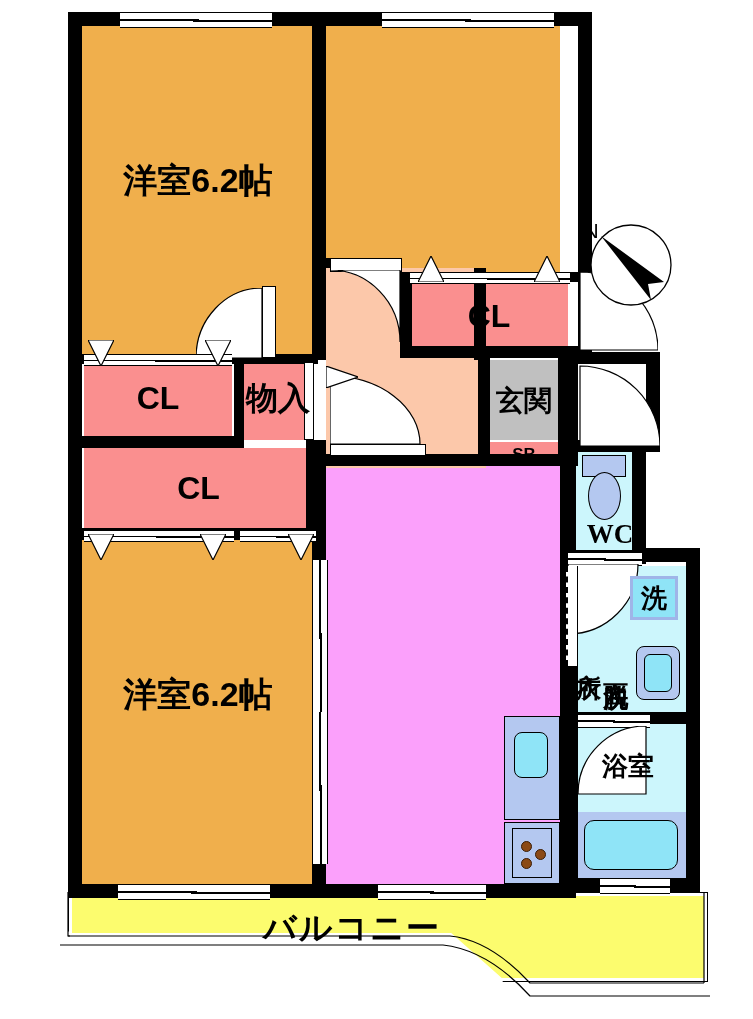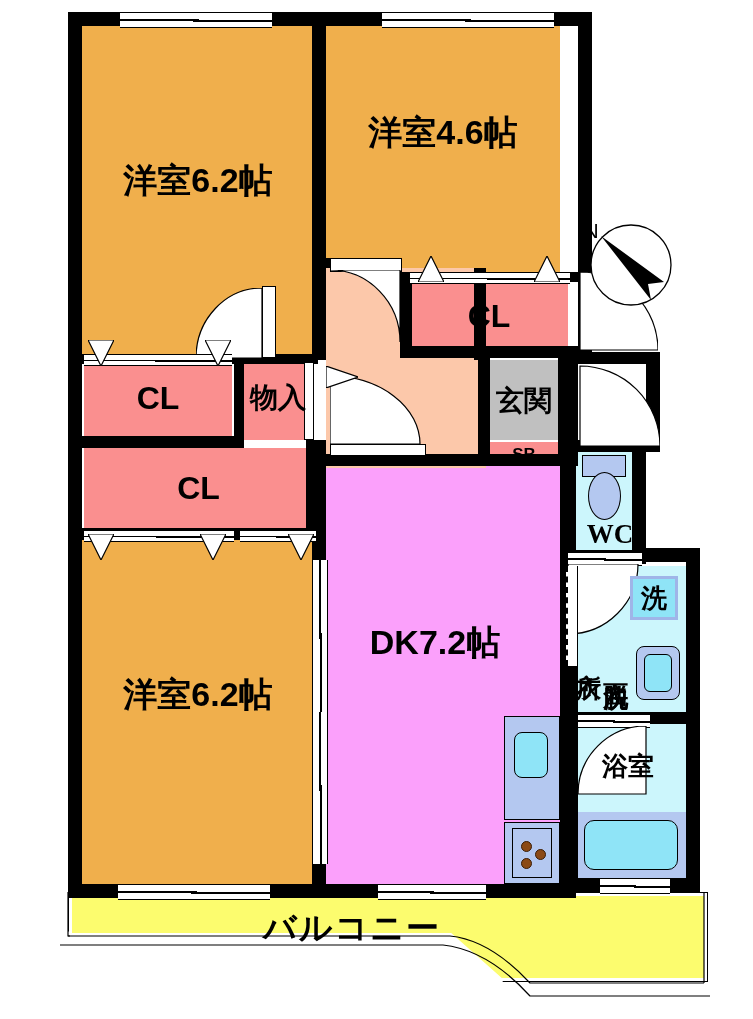--- a/index.html
+++ b/index.html
@@ -207,26 +207,24 @@
   <div class="fixture" style="left:504px;top:716px;width:56px;height:104px;background:#B4C8F0;border:1.2px solid #000;"></div>
   <div class="fixture" style="left:514px;top:732px;width:34px;height:46px;background:#8FE4F7;border-radius:8px;"></div>
 
   <div class="fixture" style="left:504px;top:822px;width:56px;height:62px;background:#B4C8F0;border:1.2px solid #000;"></div>
   <div class="fixture" style="left:512px;top:828px;width:40px;height:50px;background:#B4C8F0;"></div>
   <div class="burner" style="left:521px;top:841px;width:9px;height:9px;"></div>
   <div class="burner" style="left:535px;top:849px;width:9px;height:9px;"></div>
   <div class="burner" style="left:521px;top:858px;width:9px;height:9px;"></div>
 
   <div class="label" style="left:78px;top:158px;width:240px;height:44px;font-size:34px;">洋室6.2帖</div>
-  <div class="label" style="left:326px;top:110px;width:234px;height:44px;font-size:34px;">洋室4.6帖</div>
   <div class="label" style="left:78px;top:672px;width:240px;height:44px;font-size:34px;">洋室6.2帖</div>
-  <div class="label" style="left:330px;top:620px;width:210px;height:44px;font-size:34px;">DK7.2帖</div>
 
   <div class="label" style="left:84px;top:378px;width:148px;height:40px;font-size:32px;">CL</div>
-  <div class="label" style="left:243px;top:378px;width:70px;height:40px;font-size:28px;">物入</div>
+  <div class="label" style="left:243px;top:378px;width:70px;height:40px;font-size:32px;">物入</div>
   <div class="label" style="left:84px;top:466px;width:229px;height:44px;font-size:32px;">CL</div>
   <div class="label" style="left:410px;top:296px;width:158px;height:40px;font-size:32px;">CL</div>
 
   <div class="label" style="left:490px;top:384px;width:68px;height:34px;font-size:28px;">玄関</div>
   <div class="label" style="left:490px;top:444px;width:68px;height:20px;font-size:17px;">SB</div>
 
   <div class="label" style="left:576px;top:518px;width:68px;height:32px;font-size:27px;font-family:Liberation Serif, serif;">WC</div>
   <div class="label" style="left:630px;top:578px;width:48px;height:40px;font-size:26px;">洗</div>
   <div class="vlabel" style="left:576px;top:618px;width:26px;height:72px;font-size:25px;">
     <span style="writing-mode:vertical-rl;">衣所</span>

